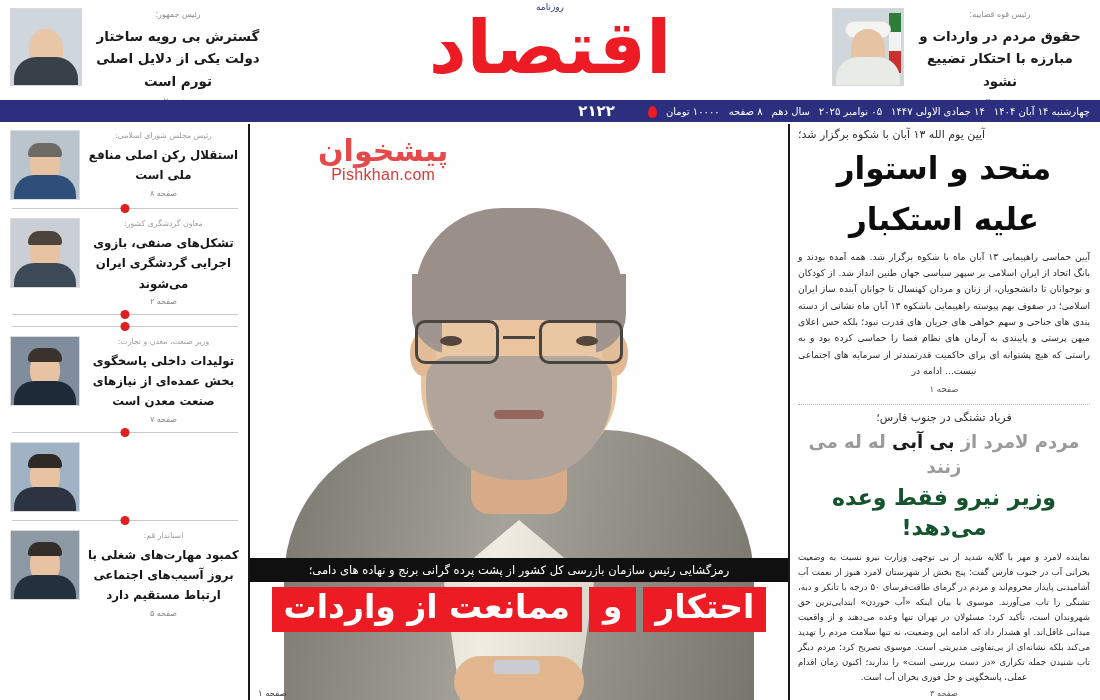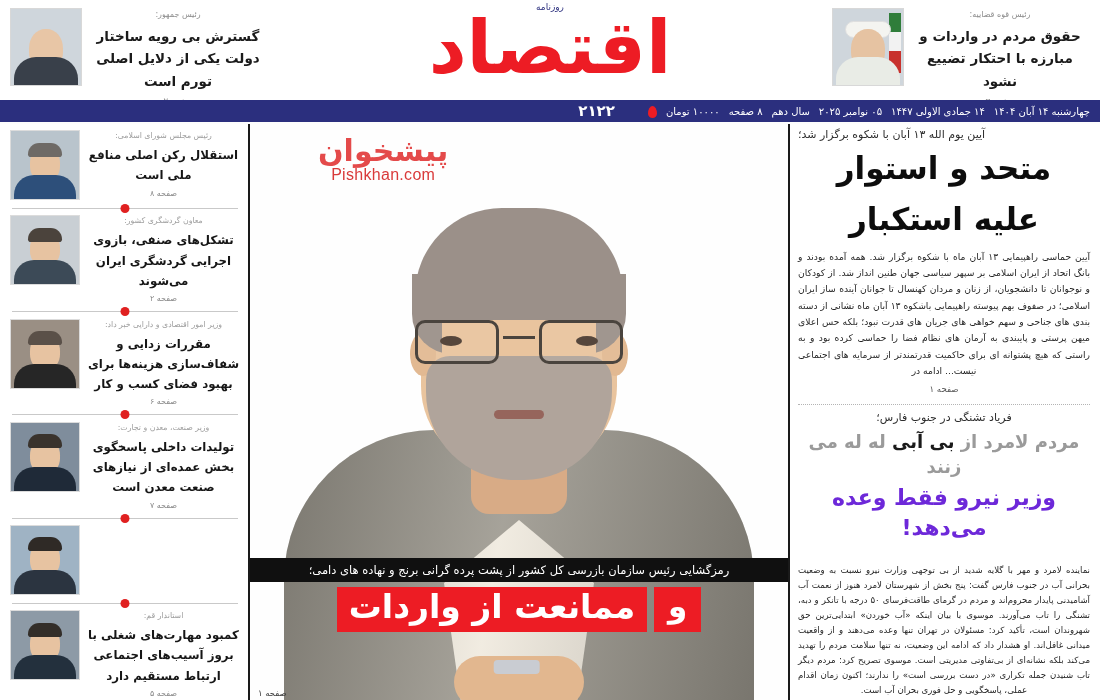--- a/index.html
+++ b/index.html
@@ -168,22 +168,22 @@
 
   .sec2-kicker {
     font-size: 11px; color: #2d2d2d; text-align: center; margin-bottom: 5px;
   }
   .sec2-gray {
     font-size: 18px; font-weight: bold; color: #9a9a9a;
     text-align: center; line-height: 1.4; margin-bottom: 4px;
   }
   .sec2-gray b { color: #1a1a1a; }
   .sec2-red {
-    font-size: 22px; font-weight: bold; color: #6d28d9;
-    text-align: center; line-height: 1.35; margin-bottom: 20px;
+    font-size: 22px; font-weight: bold; color: #14532d;
+    text-align: center; line-height: 1.35; margin-bottom: 7px;
   }
   .sec2-body {
     font-size: 8.6px; color: #1f1f1f; line-height: 1.75;
     text-align: justify; text-align-last: center;
   }
   .sec2-body .page-ref {
     display: block; text-align: left; margin-top: 1px;
     color: #555; font-size: 8.2px;
   }
 
@@ -513,20 +513,21 @@
       </div>
 
       <div class="watermark">
         <div class="wm-fa">پیشخوان</div>
         <div class="wm-en">Pishkhan.com</div>
       </div>
 
       <div class="caption-wrap">
         <div class="cap-kicker">رمزگشایی رئیس سازمان بازرسی کل کشور از پشت پرده گرانی برنج و نهاده های دامی؛</div>
         <div class="cap-row">
+          <div class="cap-red">احتکار</div>
           <div class="cap-red small">و</div>
           <div class="cap-red">ممانعت از واردات</div>
         </div>
       </div>
       <div class="photo-page-ref">صفحه ۱</div>
 
     </div>
 
     <div class="col-side">
 
@@ -553,33 +554,20 @@
           <div class="sp-body" style="background:#3c4a57"></div>
         </div>
         <div class="side-text">
           <div class="side-kicker">معاون گردشگری کشور:</div>
           <div class="side-title">تشکل‌های صنفی، بازوی اجرایی گردشگری ایران می‌شوند</div>
           <div class="side-page">صفحه ۲</div>
         </div>
       </div>
       <div class="side-div"></div>
 
-      <div class="side-item">
-        <div class="side-photo">
-          <div class="sp-bg" style="background:#9a8f84"></div>
-          <div class="sp-face"></div>
-          <div class="sp-hair" style="background:#5a5048"></div>
-          <div class="sp-body" style="background:#262626"></div>
-        </div>
-        <div class="side-text">
-          <div class="side-kicker">وزیر امور اقتصادی و دارایی خبر داد:</div>
-          <div class="side-title">مقررات زدایی و شفاف‌سازی هزینه‌ها برای بهبود فضای کسب و کار</div>
-          <div class="side-page">صفحه ۶</div>
-        </div>
-      </div>
       <div class="side-div"></div>
 
       <div class="side-item">
         <div class="side-photo">
           <div class="sp-bg" style="background:#7f8d9c"></div>
           <div class="sp-face"></div>
           <div class="sp-hair" style="background:#3a332d"></div>
           <div class="sp-body" style="background:#1f2a38"></div>
         </div>
         <div class="side-text">

